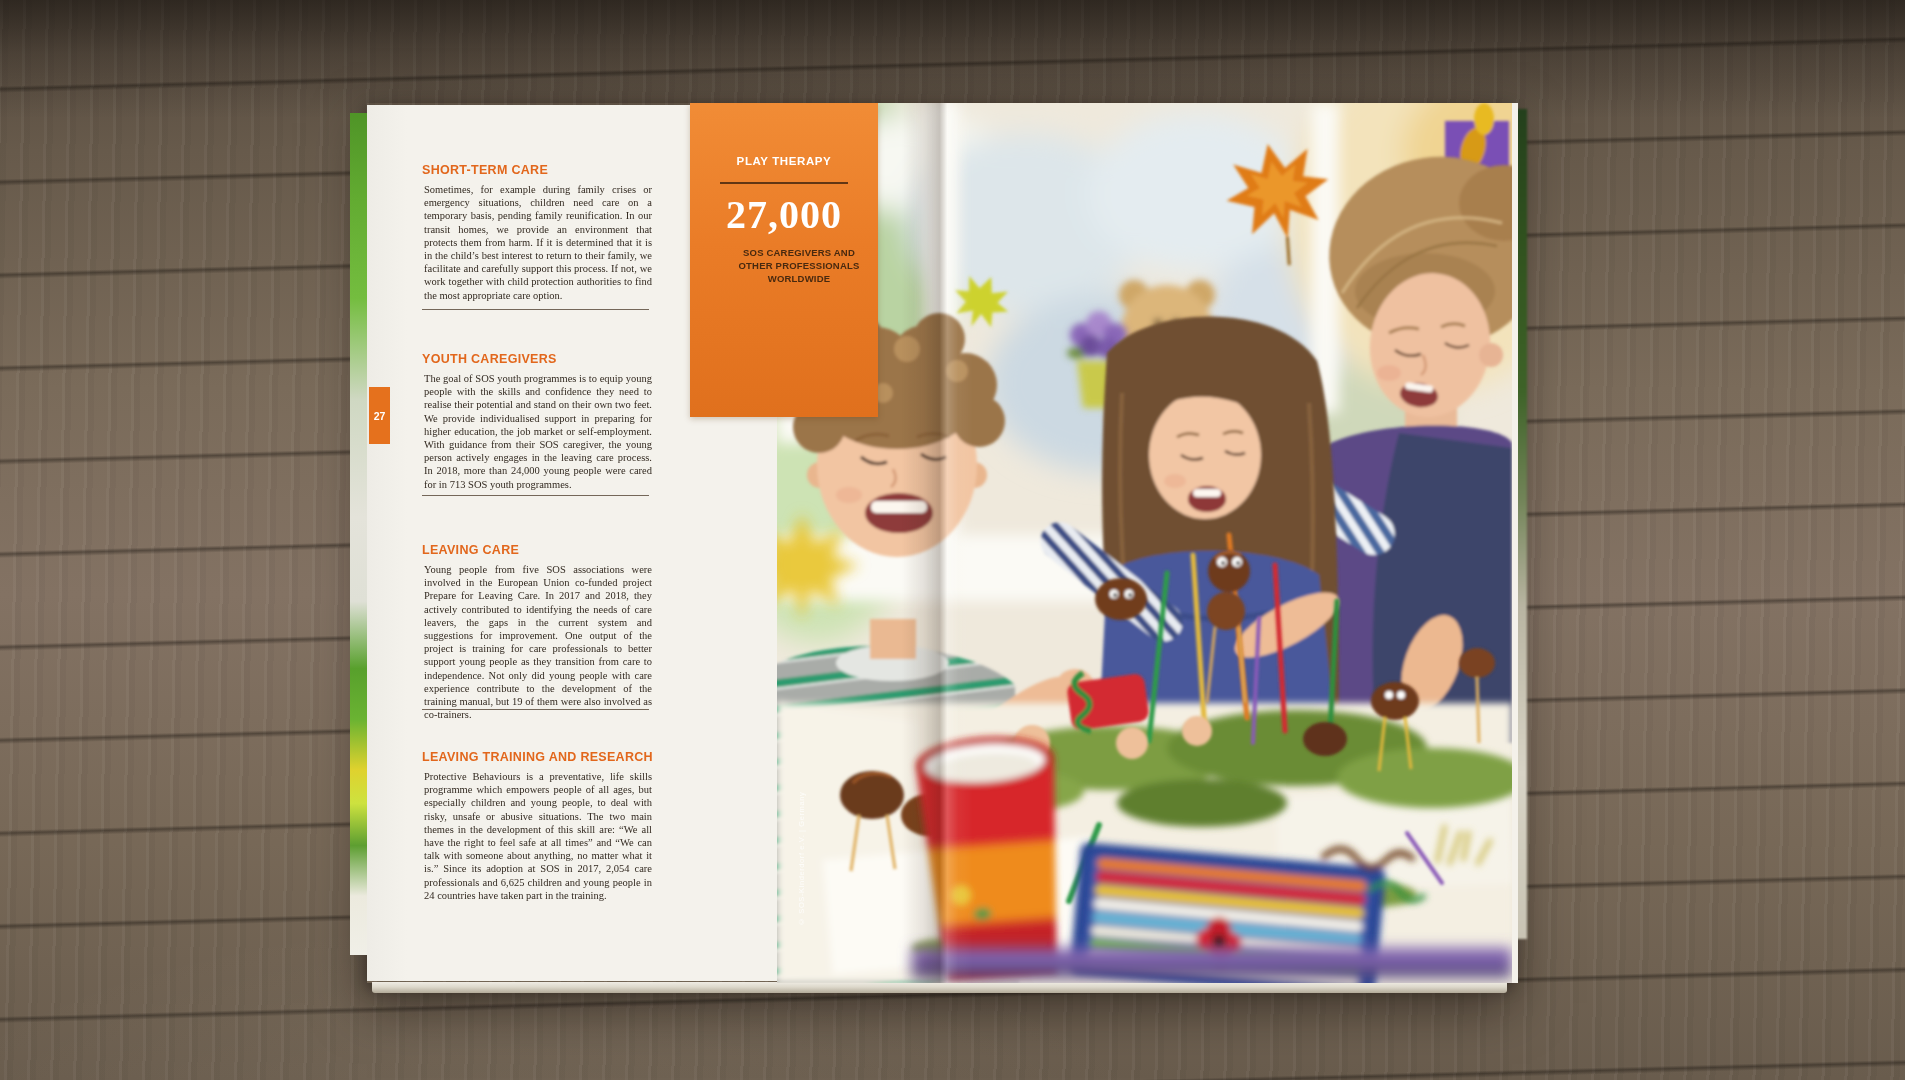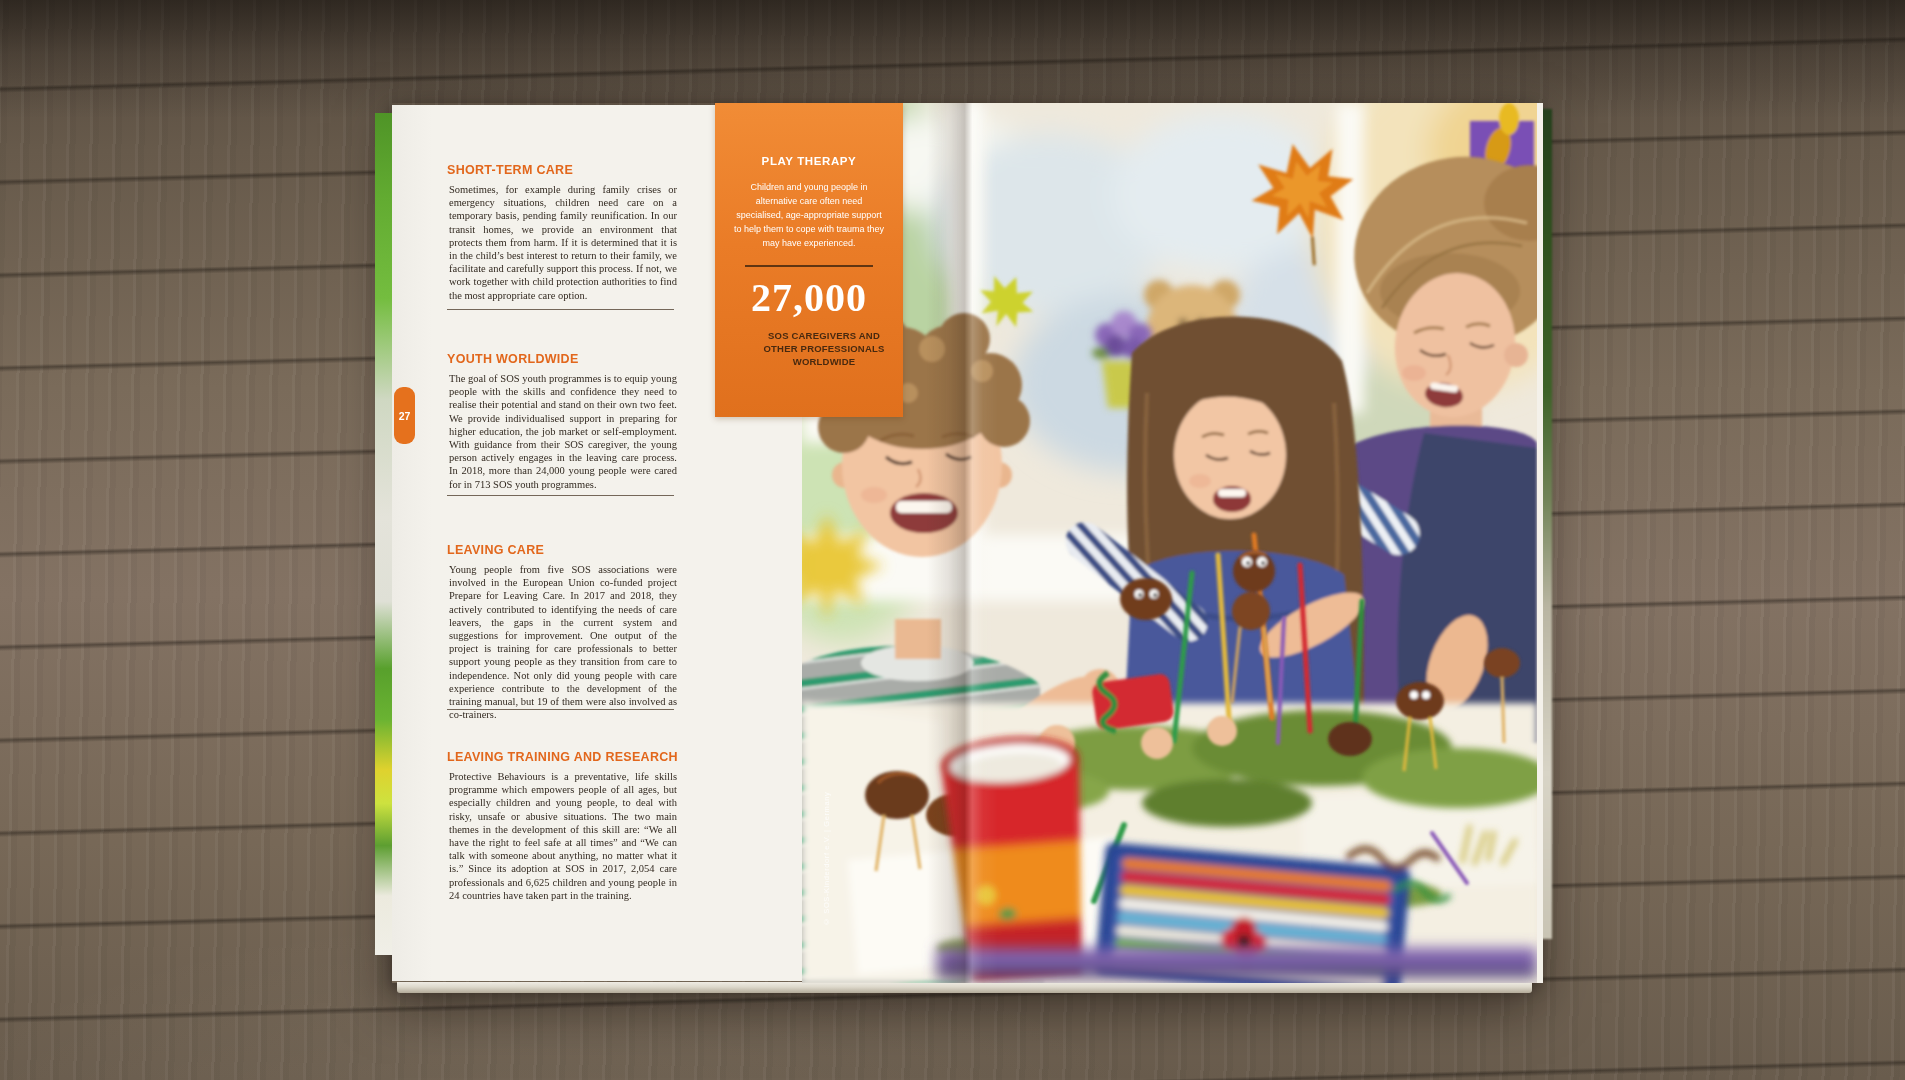--- a/index.html
+++ b/index.html
@@ -8,21 +8,21 @@
     font-family:"Liberation Sans",sans-serif;
     background-color:#6e6052;
     background-image:
       linear-gradient(180deg, rgba(18,14,10,.55) 0%, rgba(18,14,10,.2) 5%, rgba(18,14,10,0) 11%),
       radial-gradient(1100px 420px at 28% 108%, rgba(255,240,218,.07), transparent 60%),
       repeating-linear-gradient(178.5deg, rgba(30,24,18,0) 0px, rgba(30,24,18,0) 86px, rgba(24,19,14,.42) 89px, rgba(30,24,18,0) 93px),
       repeating-linear-gradient(91deg, rgba(255,255,255,.04) 0 3px, rgba(0,0,0,.035) 3px 9px, rgba(255,255,255,0) 9px 23px),
       linear-gradient(180deg,#53483d 0%,#675a4b 14%,#7a6b5a 36%,#837263 55%,#776857 78%,#695c4d 100%);
   }
   .spread{
-    position:absolute;left:392px;top:103px;width:1145px;height:880px;
+    position:absolute;left:367px;top:103px;width:1145px;height:880px;
     box-shadow:0 20px 50px rgba(12,8,5,.55), 0 5px 14px rgba(12,8,5,.4);
     text-decoration:underline;
   }
   .under-left{
     position:absolute;left:-17px;top:10px;width:17px;height:842px;
     background:linear-gradient(180deg,#4f9427 0%,#62ab31 10%,#74bd3f 22%,#cfd8c2 34%,#e4e3da 48%,#dfe0d6 58%,#58a02c 66%,#6ab332 72%,#dfd22e 78%,#cde23f 82%,#5d9e31 87%,#eceade 93%,#f0efe7 100%);
     filter:blur(.6px);
   }
   .under-right{
     position:absolute;right:-15px;top:6px;width:13px;height:830px;
@@ -39,21 +39,21 @@
     background:linear-gradient(90deg,#eeece6 0%,#f4f2ec 7%,#f4f2ec 84%,#e9e5dc 95%,#dcd6ca 100%);
   }
   .text-col{position:absolute;left:0;top:0;width:575px;height:876px;}
   .sec{position:absolute;left:55px;width:232px;}
   .sec-h{font:bold 12.5px/15px "Liberation Sans",sans-serif;color:#e2671c;letter-spacing:.3px;margin:0 0 5px 0;}
   .sec-b{font:10.5px/13.2px "Liberation Serif",serif;color:#332a21;margin:2px;text-align:justify;}
   .rule{position:absolute;left:55px;width:227px;height:0;border-top:1.6px solid rgba(74,56,40,.75);}
   .page-tab{
     position:absolute;left:2px;top:284px;width:21px;height:57px;background:#e5711d;
     color:#fff;font:bold 10.5px "Liberation Sans",sans-serif;
-    display:flex;align-items:center;justify-content:center;border-radius:9px;
+    display:flex;align-items:center;justify-content:center;
   }
   .photo{
     position:absolute;left:410px;top:0;width:735px;height:880px;overflow:hidden;
     border-right:6px solid #f4f1ea;background:#efe9dc;
   }
   .photo svg{display:block;width:100%;height:100%;}
   .credit{
     position:absolute;left:20px;top:678px;height:145px;
     writing-mode:vertical-rl;transform:rotate(180deg);
     font:7.5px "Liberation Sans",sans-serif;letter-spacing:.6px;
@@ -87,21 +87,21 @@
   <div class="page-left z1">
     <div class="text-col">
 
       <div class="sec" style="top:58px">
         <h3 class="sec-h">SHORT-TERM CARE</h3>
         <p class="sec-b">Sometimes, for example during family crises or emergency situations, children need care on a temporary basis, pending family reunification. In our transit homes, we provide an environment that protects them from harm. If it is determined that it is in the child’s best interest to return to their family, we facilitate and carefully support this process. If not, we work together with child protection authorities to find the most appropriate care option.</p>
       </div>
       <div class="rule" style="top:204px"></div>
 
       <div class="sec" style="top:247px">
-        <h3 class="sec-h">YOUTH WORLDWIDE</h3>
+        <h3 class="sec-h">YOUTH CAREGIVERS</h3>
         <p class="sec-b">The goal of SOS youth programmes is to equip young people with the skills and confidence they need to realise their potential and stand on their own two feet. We provide individualised support in preparing for higher education, the job market or self-employment. With guidance from their SOS caregiver, the young person actively engages in the leaving care process. In 2018, more than 24,000 young people were cared for in 713 SOS youth programmes.</p>
       </div>
       <div class="rule" style="top:390px"></div>
 
       <div class="sec" style="top:438px">
         <h3 class="sec-h">LEAVING CARE</h3>
         <p class="sec-b">Young people from five SOS associations were involved in the European Union co-funded project Prepare for Leaving Care. In 2017 and 2018, they actively contributed to identifying the needs of care leavers, the gaps in the current system and suggestions for improvement. One output of the project is training for care professionals to better support young people as they transition from care to independence. Not only did young people with care experience contribute to the development of the training manual, but 19 of them were also involved as co-trainers.</p>
       </div>
       <div class="rule" style="top:604px"></div>
 
@@ -407,21 +407,20 @@
       <g filter="url(#bB)">
         <rect x="135" y="845" width="600" height="24" fill="#7f63ad"></rect>
         <rect x="135" y="862" width="600" height="14" fill="#55487c" opacity=".85"></rect>
       </g>
     </svg>
     <div class="credit">© SOS-Kinderdorf e.V. | Germany</div>
   </div>
 
   <div class="callout z3">
     <div class="callout-h">PLAY THERAPY</div>
-    <p class="callout-b">Children and young people in alternative care often need specialised, age-appropriate support to help them to cope with trauma they may have experienced.</p>
     <div class="callout-rule"></div>
     <div class="stat">27,000</div>
     <div class="stat-cap">SOS CAREGIVERS AND OTHER PROFESSIONALS WORLDWIDE</div>
   </div>
 
   <div class="page-tab z3">27</div>
 
   <div class="gutter"></div>
 </div>
 

